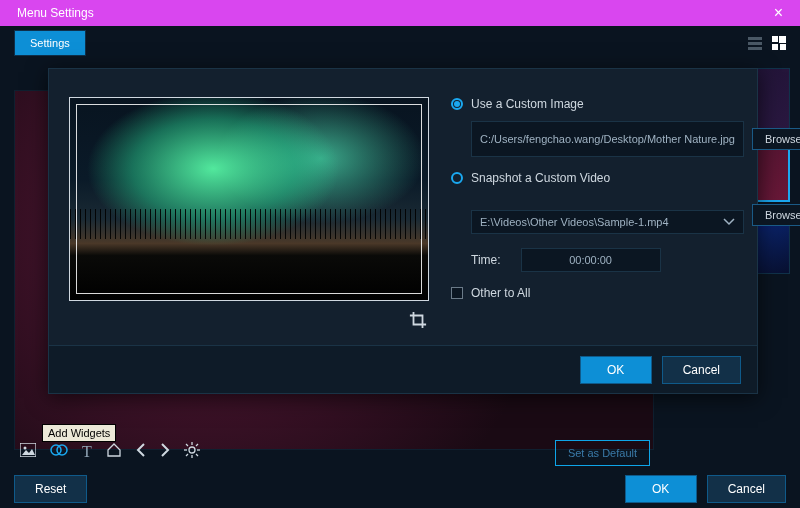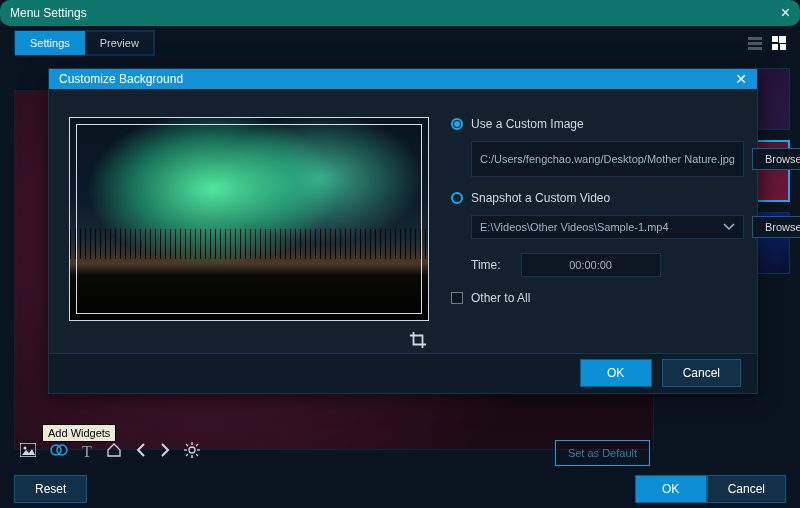--- a/index.html
+++ b/index.html
@@ -1,18 +1,18 @@
 <!DOCTYPE html>
 <html><head>
 <meta charset="utf-8">
 <style>
   * { box-sizing: border-box; margin: 0; padding: 0; font-family: Arial, sans-serif; }
   body { width: 800px; height: 508px; background: #0a1420; overflow: hidden; position: relative; }
   
-  .titlebar { height: 26px; background: #0f766e; display: flex; align-items: center; padding: 0 10px; color: #fff; font-size: 12px; justify-content: space-between; border-radius: 10px; }
+  .titlebar { height: 26px; background: #d946ef; display: flex; align-items: center; padding: 0 17px; color: #fff; font-size: 12px; justify-content: space-between; }
   .titlebar .close { font-size: 16px; cursor: pointer; }
   
   .toolbar { height: 34px; display: flex; align-items: center; padding: 6px 14px; gap: 6px; justify-content: space-between; }
   .tabs { display: flex; border:1px solid #0f2f4a; }
   .tab { font-size: 11px; color: #c9d3dc; padding: 5px 14px; border: 1px solid #0f2f4a; background: #0b1a2a; cursor: pointer; }
   .tab.active { background: #0d8fd6; color: #fff; border-color: #0d8fd6; }
   .view-icons { display:flex; gap:10px; align-items:center; }
   .view-icons .vi { width:14px; height:14px; display:inline-block; }
   .vi.grid { background: conic-gradient(#fff 0 25%, transparent 0 100%); border:none; }
   .vi.grid::before { content:''; display:block; width:14px; height:14px; background:
@@ -33,21 +33,21 @@
   .thumb { width:108px; height:62px; border:1px solid #10324a; background:linear-gradient(135deg,#1a1030,#2a1840);}
   .thumb.sel { border:2px solid #1aa8f0; background:linear-gradient(135deg,#3a1028,#6a1838);}
   .thumb.t3 { background:linear-gradient(160deg,#0818a8,#0a2060,#081030);}
   
   .widget-bar { position:absolute; left:14px; bottom:0; right:140px; height:36px; display:flex; align-items:center; gap:14px; padding-left:6px;}
   .widget-bar .ico { color:#8fa3b4; font-size:16px; cursor:pointer; }
   .widget-bar .ico.active { color:#1aa8f0; }
   .tooltip { position:absolute; left:42px; bottom:28px; background:#ece9d8; color:#000; font-size:11px; padding:2px 5px; border:1px solid #000; z-index:20;}
   .set-default { position:absolute; right:150px; bottom:4px; border:1px solid #0ea5e9; color:#3a7aa8; font-size:11px; padding:6px 12px; background:transparent; }
   
-  .footer { position:absolute; left:0; right:0; bottom:0; height:38px; display:flex; align-items:center; padding:0 14px; }
+  .footer { position:absolute; left:0; right:0; bottom:0; height:38px; display:flex; align-items:center; padding:0 14px; gap:10px; }
   .btn { font-size:12px; padding:6px 20px; border:1px solid #0f5a8a; background:#0d8fd6; color:#fff; cursor:pointer; min-width:72px; text-align:center;}
   .btn.secondary { background:#123048; }
   .footer .spacer { flex:1; }
   
   
   .modal { position:absolute; left:48px; top:68px; width:710px; height:326px; background:#13202e; border:1px solid #1a3346; box-shadow:0 4px 20px rgba(0,0,0,.6); z-index:30; display:flex; flex-direction:column;}
   .modal-title { height:24px; background:#1492d8; display:flex; align-items:center; justify-content:space-between; padding:0 10px; color:#fff; font-size:12px;}
   .modal-body { flex:1; display:flex; padding:28px 20px 0 20px; gap:22px; background:#13202e;}
   .preview-col { width:360px; }
   .preview-box { width:360px; height:204px; border:1px solid #d0d8e0; position:relative; overflow:hidden;
@@ -61,41 +61,40 @@
     background:repeating-linear-gradient(90deg,rgba(0,0,0,.9) 0 1px,transparent 1px 5px);}
   .crop-row { text-align:right; padding:10px 2px 0 0;}
   .crop-svg { width:18px; height:18px; stroke:#cfd8e0; stroke-width:2; fill:none;}
   
   .opts-col { flex:1; color:#cfd8e0; font-size:12px; }
   .radio-row { display:flex; align-items:center; gap:8px; margin-bottom:10px;}
   .radio { width:12px; height:12px; border-radius:50%; border:2px solid #1aa8f0; display:inline-flex; align-items:center; justify-content:center;}
   .radio.checked::after{content:'';width:6px;height:6px;border-radius:50%;background:#1aa8f0;}
   .field-row { display:flex; align-items:center; gap:8px; margin:0 0 14px 20px;}
   .text-input { flex:1; height:36px; background:#0b1622; border:1px solid #1a3346; color:#9fb2c2; font-size:11px; padding:0 8px; overflow:hidden; white-space:nowrap; text-overflow:ellipsis; display:flex; align-items:center;}
-  .select { flex:1; height:24px; background:#0b1622; border:1px solid #1a3346; color:#9fb2c2; font-size:11px; padding:0 8px; display:flex; align-items:center; justify-content:space-between;}
+  .select { flex:1; height:24px; background:#0b1622; border:1px solid #1a3346; color:#9fb2c2; font-size:11px; padding:0 8px; display:flex; align-items:center; justify-content:space-between;margin-top:15px;}
   .btn-sm { font-size:11px; padding:4px 12px; border:1px solid #1a5a86; background:#0b1622; color:#cfd8e0; cursor:pointer;}
   .time-row { display:flex; align-items:center; gap:20px; margin:0 0 14px 20px;}
   .time-val { width:140px; text-align:center; height:24px; background:#0b1622; border:1px solid #1a3346; color:#9fb2c2; font-size:11px; display:flex;align-items:center;justify-content:center;}
   .check-row { display:flex; align-items:center; gap:8px; margin-top:4px;}
   .checkbox { width:12px; height:12px; border:1px solid #6a7a88; background:#0b1622;}
   
   .modal-footer { height:48px; background:#0e1b28; display:flex; align-items:center; justify-content:flex-end; gap:10px; padding:0 16px; border-top:1px solid #1a3346;}
 </style>
 </head>
 <body>
 
 <div class="titlebar">
   <span>Menu Settings</span>
   <span class="close">×</span>
 </div>
 
 <div class="toolbar">
   <div class="tabs">
     <div class="tab active">Settings</div>
-    <div class="tab">Preview</div>
   </div>
   <div class="view-icons">
     <span class="vi list"></span>
     <span class="vi"><span class="vi grid"></span></span>
   </div>
 </div>
 
 <div class="stage">
   <span class="my-label">My</span>
   <div class="left-panel"></div>
@@ -157,24 +156,20 @@
 </div>
 
 <div class="footer">
   <div class="btn secondary">Reset</div>
   <div class="spacer"></div>
   <div class="btn">OK</div>
   <div class="btn secondary">Cancel</div>
 </div>
 
 <div class="modal">
-  <div class="modal-title">
-    <span>Customize Background</span>
-    <span style="cursor:pointer;font-size:14px;">✕</span>
-  </div>
   <div class="modal-body">
     <div class="preview-col">
       <div class="preview-box"></div>
       <div class="crop-row">
         <span>
           <svg class="crop-svg" viewBox="0 0 20 20">
               <path d="M5 1 L5 15 L19 15"></path>
               <path d="M1 5 L15 5 L15 19"></path>
             </svg>
         </span>

